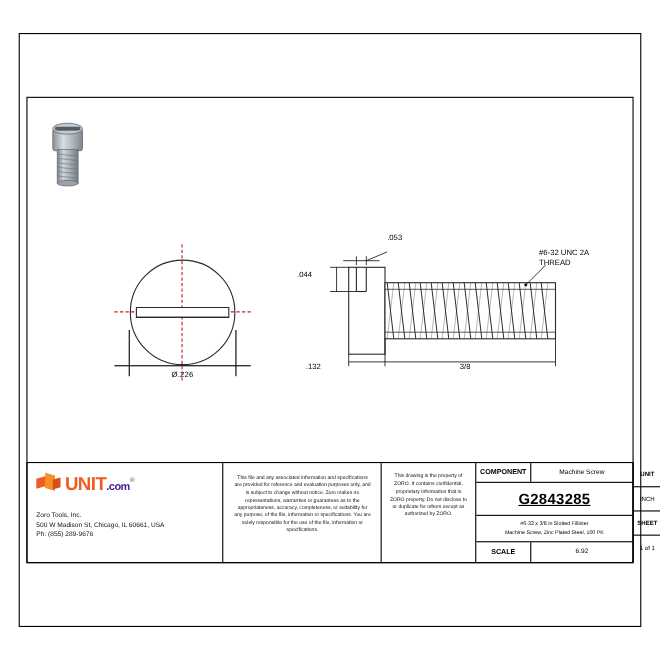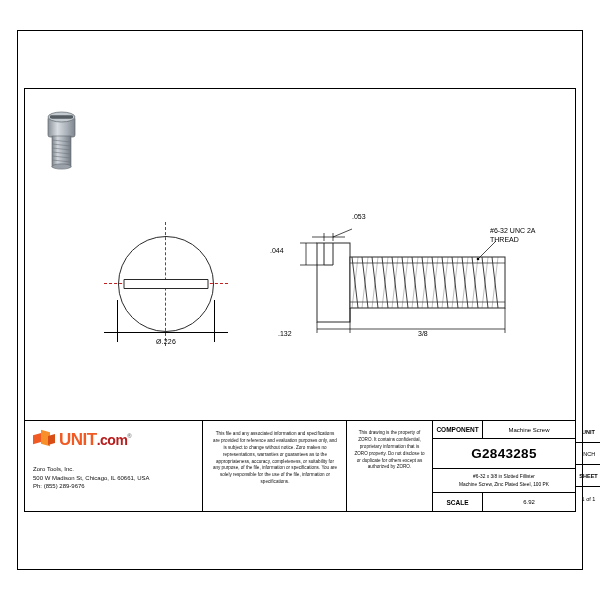--- a/index.html
+++ b/index.html
@@ -104,21 +104,21 @@
   .zoro-logo { display: flex; align-items: center; gap: 4px; }
   .zoro-mark {
     width: 22px; height: 22px; position: relative;
   }
   .zoro-mark .sq {
     position: absolute; background: #f15a22;
   }
   .zoro-word {
     font-size: 17px; font-weight: bold; color: #f15a22; letter-spacing: -0.5px;
   }
-  .zoro-word .dotcom { color: #b91c1c; font-size: 14px; }
+  .zoro-word .dotcom { color: #4c1d95; font-size: 10px; }
   .zoro-reg { font-size: 6px; color: #777; vertical-align: super; }
   .tb-addr {
     margin-top: 14px;
     font-size: 6px;
     line-height: 1.45;
     color: #111;
   }
 
   .tb-note1 {
     position: absolute; left: 179px; top: 0; width: 143px; height: 90px;
@@ -154,21 +154,21 @@
   }
   .tb-comp-value {
     flex: 1; display: flex; align-items: center; justify-content: center;
     font-size: 6px;
   }
 
   .tb-partno {
     position: absolute; left: 0; top: 18px; width: 142px; height: 30px;
     border-bottom: 1px solid #000; box-sizing: border-box;
     display: flex; align-items: center; justify-content: center;
-    font-size: 13.5px; font-weight: bold; letter-spacing: .3px;
+    font-size: 13.5px; font-weight: bold; letter-spacing: .3px; text-decoration: underline;
   }
   .tb-desc {
     position: absolute; left: 0; top: 48px; width: 142px; height: 24px;
     border-bottom: 1px solid #000; box-sizing: border-box;
     display: flex; flex-direction: column; align-items: center; justify-content: center;
     font-size: 4.8px; line-height: 1.6; text-align: center;
   }
   .tb-scale {
     position: absolute; left: 0; top: 72px; width: 142px; height: 18px;
     box-sizing: border-box; display: flex;

